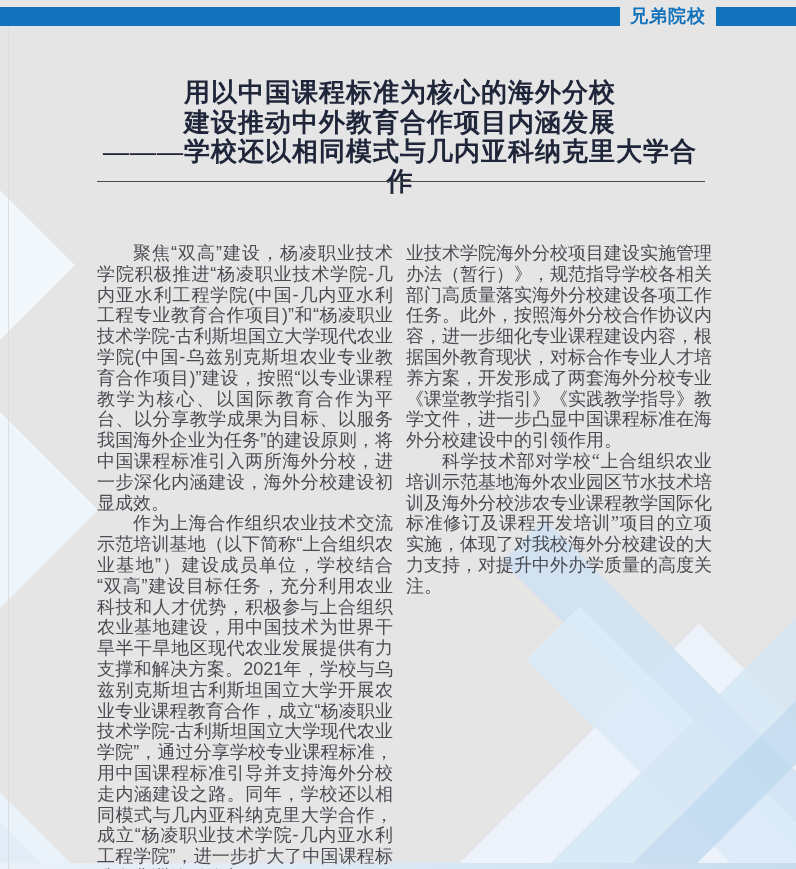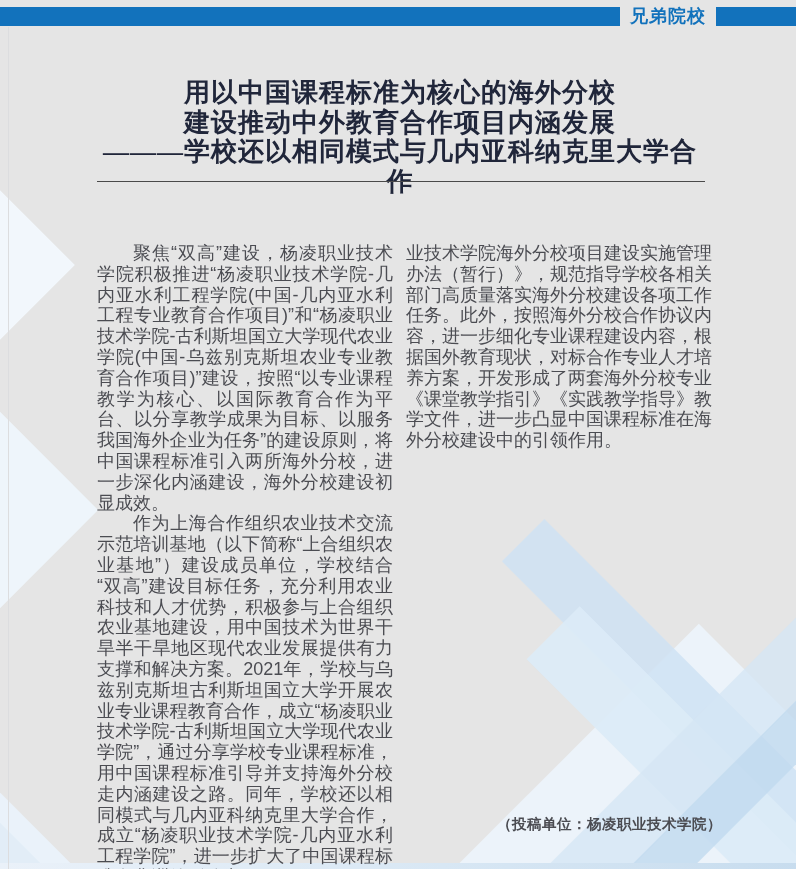--- a/index.html
+++ b/index.html
@@ -96,18 +96,18 @@
   <div class="rule"></div>
 
   <div class="columns">
     <div class="col-left">
       <p class="indent">聚焦“双高”建设，杨凌职业技术学院积极推进“杨凌职业技术学院-几内亚水利工程学院(中国-几内亚水利工程专业教育合作项目)”和“杨凌职业技术学院-古利斯坦国立大学现代农业学院(中国-乌兹别克斯坦农业专业教育合作项目)”建设，按照“以专业课程教学为核心、以国际教育合作为平台、以分享教学成果为目标、以服务我国海外企业为任务”的建设原则，将中国课程标准引入两所海外分校，进一步深化内涵建设，海外分校建设初显成效。</p>
       <p class="indent">作为上海合作组织农业技术交流示范培训基地（以下简称“上合组织农业基地”）建设成员单位，学校结合“双高”建设目标任务，充分利用农业科技和人才优势，积极参与上合组织农业基地建设，用中国技术为世界干旱半干旱地区现代农业发展提供有力支撑和解决方案。2021年，学校与乌兹别克斯坦古利斯坦国立大学开展农业专业课程教育合作，成立“杨凌职业技术学院-古利斯坦国立大学现代农业学院”，通过分享学校专业课程标准，用中国课程标准引导并支持海外分校走内涵建设之路。同年，学校还以相同模式与几内亚科纳克里大学合作，成立“杨凌职业技术学院-几内亚水利工程学院”，进一步扩大了中国课程标准在非洲的影响力。</p>
       <p class="indent">科学技术部对学校，学校专门制定了《杨凌职</p>
     </div>
     <div class="col-right">
       <p>业技术学院海外分校项目建设实施管理办法（暂行）》，规范指导学校各相关部门高质量落实海外分校建设各项工作任务。此外，按照海外分校合作协议内容，进一步细化专业课程建设内容，根据国外教育现状，对标合作专业人才培养方案，开发形成了两套海外分校专业《课堂教学指引》《实践教学指导》教学文件，进一步凸显中国课程标准在海外分校建设中的引领作用。</p>
+      <p class="indent">科学技术部对学校“上合组织农业培训示范基地海外农业园区节水技术培训及海外分校涉农专业课程教学国际化标准修订及课程开发培训”项目的立项实施，体现了对我校海外分校建设的大力支持，对提升中外办学质量的高度关注。</p>
     </div>
   </div>
 
-  <div class="attribution">（投稿单位：杨凌职业技术学院）</div>
 
 </div>
 
 </body></html>

